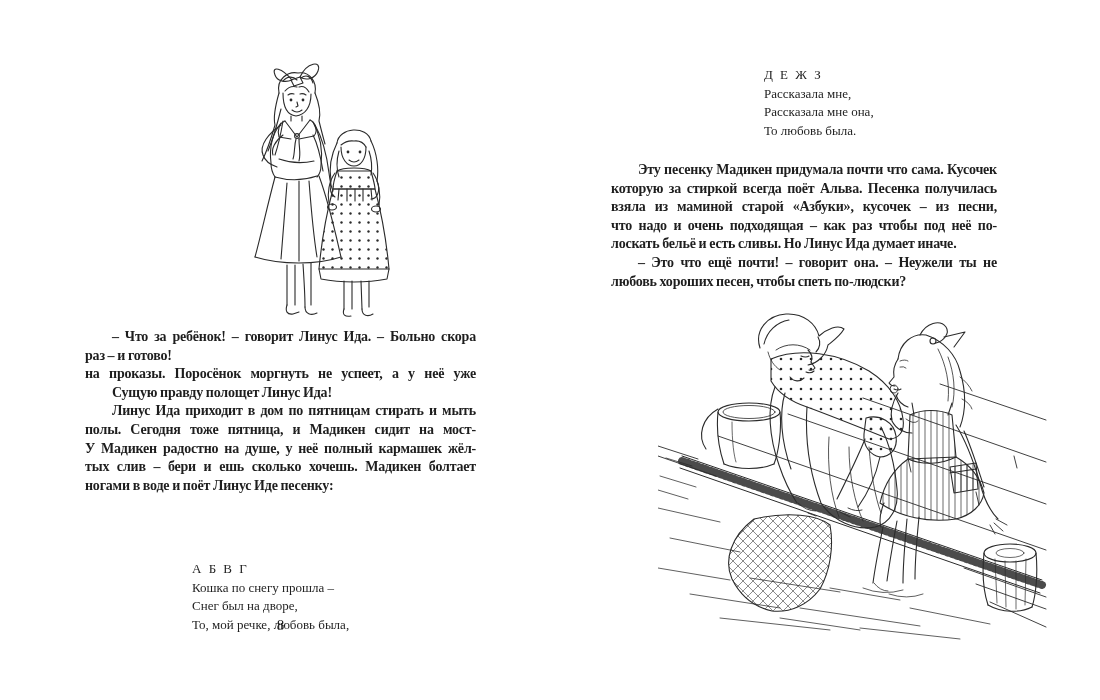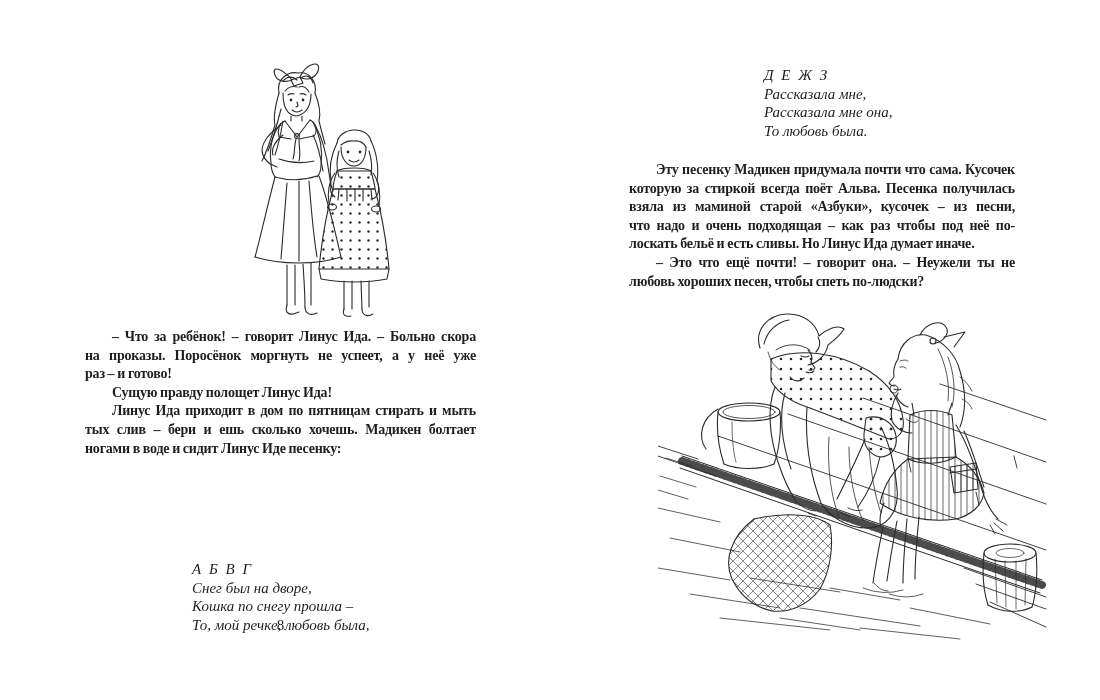--- a/index.html
+++ b/index.html
@@ -5,25 +5,25 @@
   html,body{margin:0;padding:0;}
   body{
     width:1100px;height:700px;position:relative;background:#ffffff;
     font-family:"Liberation Serif","DejaVu Serif",serif;color:#1e1e1e;
     overflow:hidden;
   }
   .spread{position:absolute;inset:0;}
   .prose{position:absolute;font-size:14px;font-weight:bold;line-height:18.6px;
          letter-spacing:-0.2px;word-spacing:-0.5px;}
   .prose-left{left:85px;top:328px;width:391px;}
-  .prose-right{left:629px;top:161px;width:386px;}
+  .prose-right{left:611px;top:161px;width:386px;}
   .line{text-align:justify;text-align-last:justify;}
   .line.last{text-align-last:left;}
   .line.first{text-indent:27px;}
-  .poem{position:absolute;font-style:italic;font-weight:normal;font-size:15px;line-height:18.6px;}
+  .poem{position:absolute;font-weight:normal;font-size:13px;line-height:18.6px;}
   .poem-left{left:192px;top:560px;}
   .poem-right{left:764px;top:66px;}
   .poem-title{letter-spacing:2px;}
   .page-number{position:absolute;left:85px;top:617px;width:391px;text-align:center;
                font-size:15px;font-weight:normal;}
   .illus{position:absolute;}
   .illus-left{left:200px;top:42px;width:170px;height:276px;}
   .illus-right{left:618px;top:290px;width:390px;height:336px;}
   .illus svg{width:100%;height:100%;display:block;}
 </style>
@@ -116,38 +116,40 @@
           <path d="M104,251 C102,257 105,259 111,258"></path>
           <path d="M121,223 L122,251 M129,223 L129,249"></path>
           <path d="M122,251 C122,258 128,259 133,256"></path>
         </g>
       </svg>
     </figure>
 
     <div class="prose prose-left">
         <div class="para">
           <div class="line first">– Что за ребёнок! – говорит Линус Ида. – Больно скора</div>
+          <div class="line last">раз – и готово!</div>
           <div class="line">на проказы. Поросёнок моргнуть не успеет, а у неё уже</div>
-          <div class="line last">раз – и готово!</div>
         </div>
         <div class="para">
           <div class="line first last">Сущую правду полощет Линус Ида!</div>
         </div>
         <div class="para">
           <div class="line first">Линус Ида приходит в дом по пятницам стирать и мыть</div>
+          <div class="line">полы. Сегодня тоже пятница, и Мадикен сидит на мост-</div>
+          <div class="line">У Мадикен радостно на душе, у неё полный кармашек жёл-</div>
           <div class="line">тых слив – бери и ешь сколько хочешь. Мадикен болтает</div>
-          <div class="line last">ногами в воде и сидит Линус Иде песенку:</div>
+          <div class="line last">ногами в воде и поёт Линус Иде песенку:</div>
         </div>
       </div>
 
     <div class="poem poem-left">
       <div class="poem-title">А Б В Г</div>
       <div>
+          <div class="pline">Кошка по снегу прошла –</div>
           <div class="pline">Снег был на дворе,</div>
-          <div class="pline">Кошка по снегу прошла –</div>
           <div class="pline">То, мой речке, любовь была,</div>
         </div>
     </div>
 
     <div class="page-number">8</div>
   </section>
 
   <section class="page page-right">
 
     <div class="poem poem-right">

